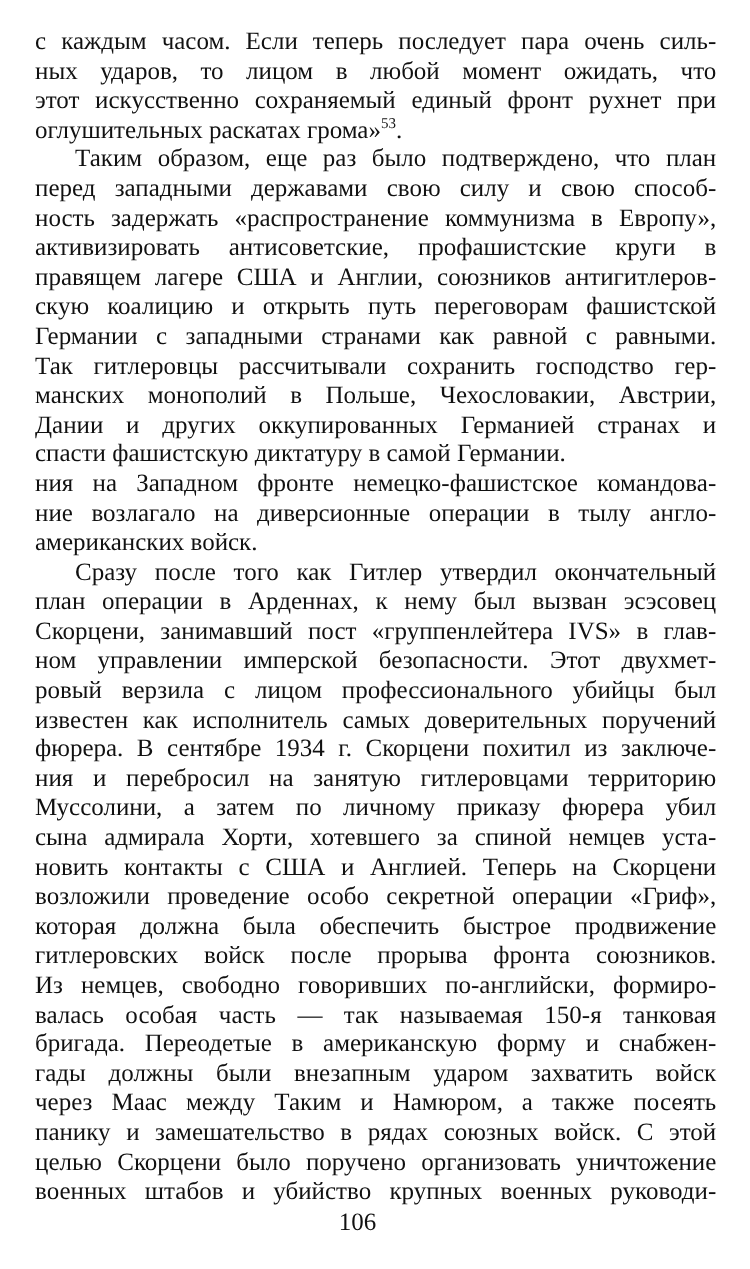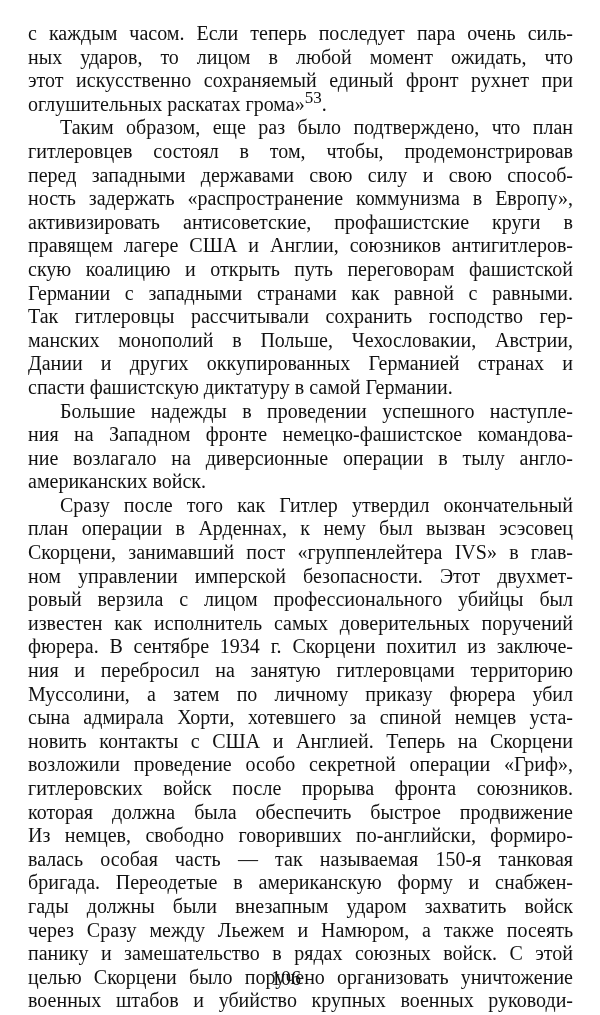--- a/index.html
+++ b/index.html
@@ -8,80 +8,78 @@
     position: absolute; left: 28px; top: 22px; width: 545px;
     font-family: "Liberation Serif", "DejaVu Serif", serif;
     font-size: 20px; line-height: 23.6px; color: #111111;
   }
   .line {
     display: block; white-space: nowrap; text-align: justify;
     text-align-last: justify; height: 23.6px; font-family: Liberation Serif, serif;
   }
   .line.last { text-align-last: left; }
   .line.indent { padding-left: 32px; }
-  sup { font-size: 17px; line-height: 0; vertical-align: 8px; margin-top: 47px; }
+  sup { font-size: 12px; line-height: 0; vertical-align: 8px; margin-top: 47px; }
   .pagenum {
     position: absolute; left: 0; width: 572px; top: 967px; text-align: center;
     font-family: "Liberation Serif", "DejaVu Serif", serif; font-size: 20px; color: #111111;
   }
 </style>
 </head>
 <body>
 
 <div class="page">
 
   <div>
     <span class="line">с каждым часом. Если теперь последует пара очень силь-</span>
     <span class="line">ных ударов, то лицом в любой момент ожидать, что</span>
     <span class="line">этот искусственно сохраняемый единый фронт рухнет при</span>
     <span class="line last"><span>оглушительных раскатах грома»</span><sup>53</sup><span>.</span></span>
   </div>
 
   <div>
     <span class="line indent">Таким образом, еще раз было подтверждено, что план</span>
-    <span class="line">гитлеровцев состоял в том, чтобы, продемонстрировав</span>
     <span class="line">перед западными державами свою силу и свою способ-</span>
     <span class="line">ность задержать «распространение коммунизма в Европу»,</span>
     <span class="line">активизировать антисоветские, профашистские круги в</span>
     <span class="line">правящем лагере США и Англии, союзников антигитлеров-</span>
     <span class="line">скую коалицию и открыть путь переговорам фашистской</span>
     <span class="line">Германии с западными странами как равной с равными.</span>
     <span class="line">Так гитлеровцы рассчитывали сохранить господство гер-</span>
     <span class="line">манских монополий в Польше, Чехословакии, Австрии,</span>
     <span class="line">Дании и других оккупированных Германией странах и</span>
     <span class="line last">спасти фашистскую диктатуру в самой Германии.</span>
   </div>
 
   <div>
-    <span class="line indent">Большие надежды в проведении успешного наступле-</span>
     <span class="line">ния на Западном фронте немецко-фашистское командова-</span>
     <span class="line">ние возлагало на диверсионные операции в тылу англо-</span>
     <span class="line last">американских войск.</span>
   </div>
 
   <div>
     <span class="line indent">Сразу после того как Гитлер утвердил окончательный</span>
     <span class="line">план операции в Арденнах, к нему был вызван эсэсовец</span>
     <span class="line">Скорцени, занимавший пост «группенлейтера IVS» в глав-</span>
     <span class="line">ном управлении имперской безопасности. Этот двухмет-</span>
     <span class="line">ровый верзила с лицом профессионального убийцы был</span>
     <span class="line">известен как исполнитель самых доверительных поручений</span>
     <span class="line">фюрера. В сентябре 1934 г. Скорцени похитил из заключе-</span>
     <span class="line">ния и перебросил на занятую гитлеровцами территорию</span>
     <span class="line">Муссолини, а затем по личному приказу фюрера убил</span>
     <span class="line">сына адмирала Хорти, хотевшего за спиной немцев уста-</span>
     <span class="line">новить контакты с США и Англией. Теперь на Скорцени</span>
     <span class="line">возложили проведение особо секретной операции «Гриф»,</span>
+    <span class="line">которая должна была обеспечить быстрое продвижение</span>
     <span class="line">гитлеровских войск после прорыва фронта союзников.</span>
-    <span class="line">которая должна была обеспечить быстрое продвижение</span>
     <span class="line">Из немцев, свободно говоривших по-английски, формиро-</span>
     <span class="line">валась особая часть — так называемая 150-я танковая</span>
     <span class="line">бригада. Переодетые в американскую форму и снабжен-</span>
     <span class="line">гады должны были внезапным ударом захватить войск</span>
-    <span class="line">через Сразу между Льежем и Намюром, а также посеять</span>
+    <span class="line">через Маас между Таким и Намюром, а также посеять</span>
     <span class="line">панику и замешательство в рядах союзных войск. С этой</span>
     <span class="line">целью Скорцени было поручено организовать уничтожение</span>
     <span class="line">военных штабов и убийство крупных военных руководи-</span>
 
   </div>
 
 </div>
 
 <div class="pagenum">106</div>
 

